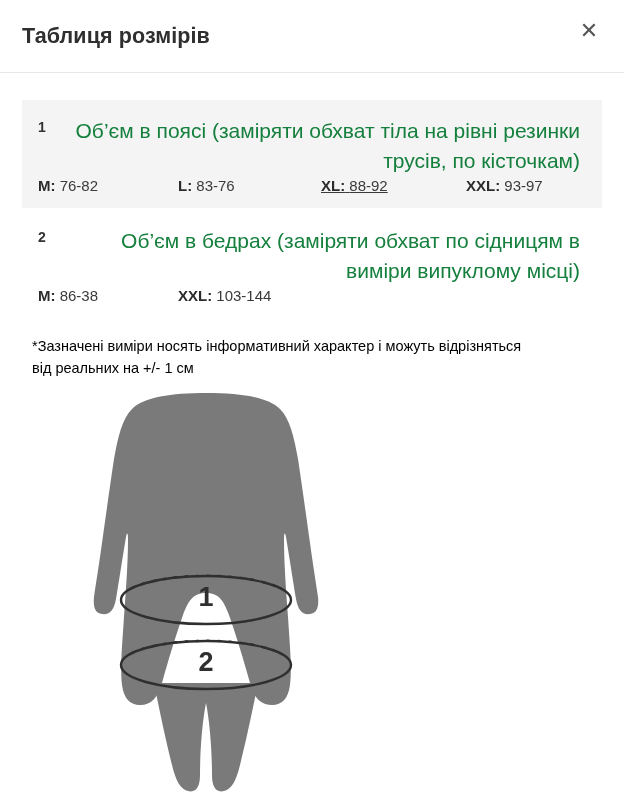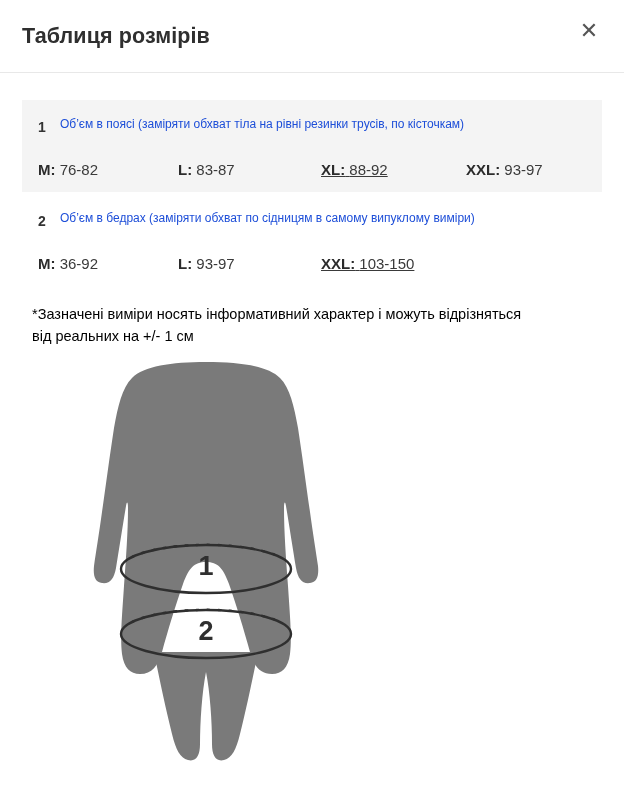--- a/index.html
+++ b/index.html
@@ -67,28 +67,29 @@
   .measure-num {
     width: 22px;
     flex: 0 0 22px;
     font-size: 14px;
     font-weight: bold;
     color: #333;
     padding-top: 3px;
     text-align: left;
   }
   .measure-desc {
-    font-size: 12px;
+    font-size: 21px;
     line-height: 1.45;
-    color: #1d4ed8;
+    color: #15803d;
     padding-right: 6px;
+    text-align: right;
   }
   .sizes-row {
     display: flex;
-    margin-top: 26px;
+    margin-top: 0;
     padding-left: 0px;
   }
   .size-cell {
     font-size: 15px;
     color: #3a3a3a;
     white-space: nowrap;
   }
   .size-cell b {
     font-weight: bold;
     color: #2b2b2b;
@@ -132,50 +133,46 @@
         <div class="measure-num">1</div>
         <div class="measure-desc">Об’єм в поясі (заміряти обхват тіла на рівні резинки трусів, по кісточкам)</div>
       </div>
       <div class="sizes-row">
         <div class="size-cell">
           <b>M:</b>
           <span>76-82</span>
         </div>
         <div class="size-cell">
           <b>L:</b>
-          <span>83-87</span>
+          <span>83-76</span>
         </div>
         <div class="size-cell">
           <b>XL:</b>
           <span>88-92</span>
         </div>
         <div class="size-cell">
           <b>XXL:</b>
           <span>93-97</span>
         </div>
       </div>
     </div>
 
     <div class="measure-block">
       <div class="measure-top">
         <div class="measure-num">2</div>
-        <div class="measure-desc">Об’єм в бедрах (заміряти обхват по сідницям в самому випуклому виміри)</div>
+        <div class="measure-desc">Об’єм в бедрах (заміряти обхват по сідницям в виміри випуклому місці)</div>
       </div>
       <div class="sizes-row">
         <div class="size-cell">
           <b>M:</b>
-          <span>36-92</span>
-        </div>
-        <div class="size-cell">
-          <b>L:</b>
-          <span>93-97</span>
+          <span>86-38</span>
         </div>
         <div class="size-cell">
           <b>XXL:</b>
-          <span>103-150</span>
+          <span>103-144</span>
         </div>
       </div>
     </div>
 
     <div class="note">*Зазначені виміри носять інформативний характер і можуть відрізняться від реальних на +/- 1 см</div>
 
     <div class="figure-wrap">
       <svg class="figure" width="340" height="400" viewBox="0 0 340 400" xmlns="http://www.w3.org/2000/svg">
 
         <g>

